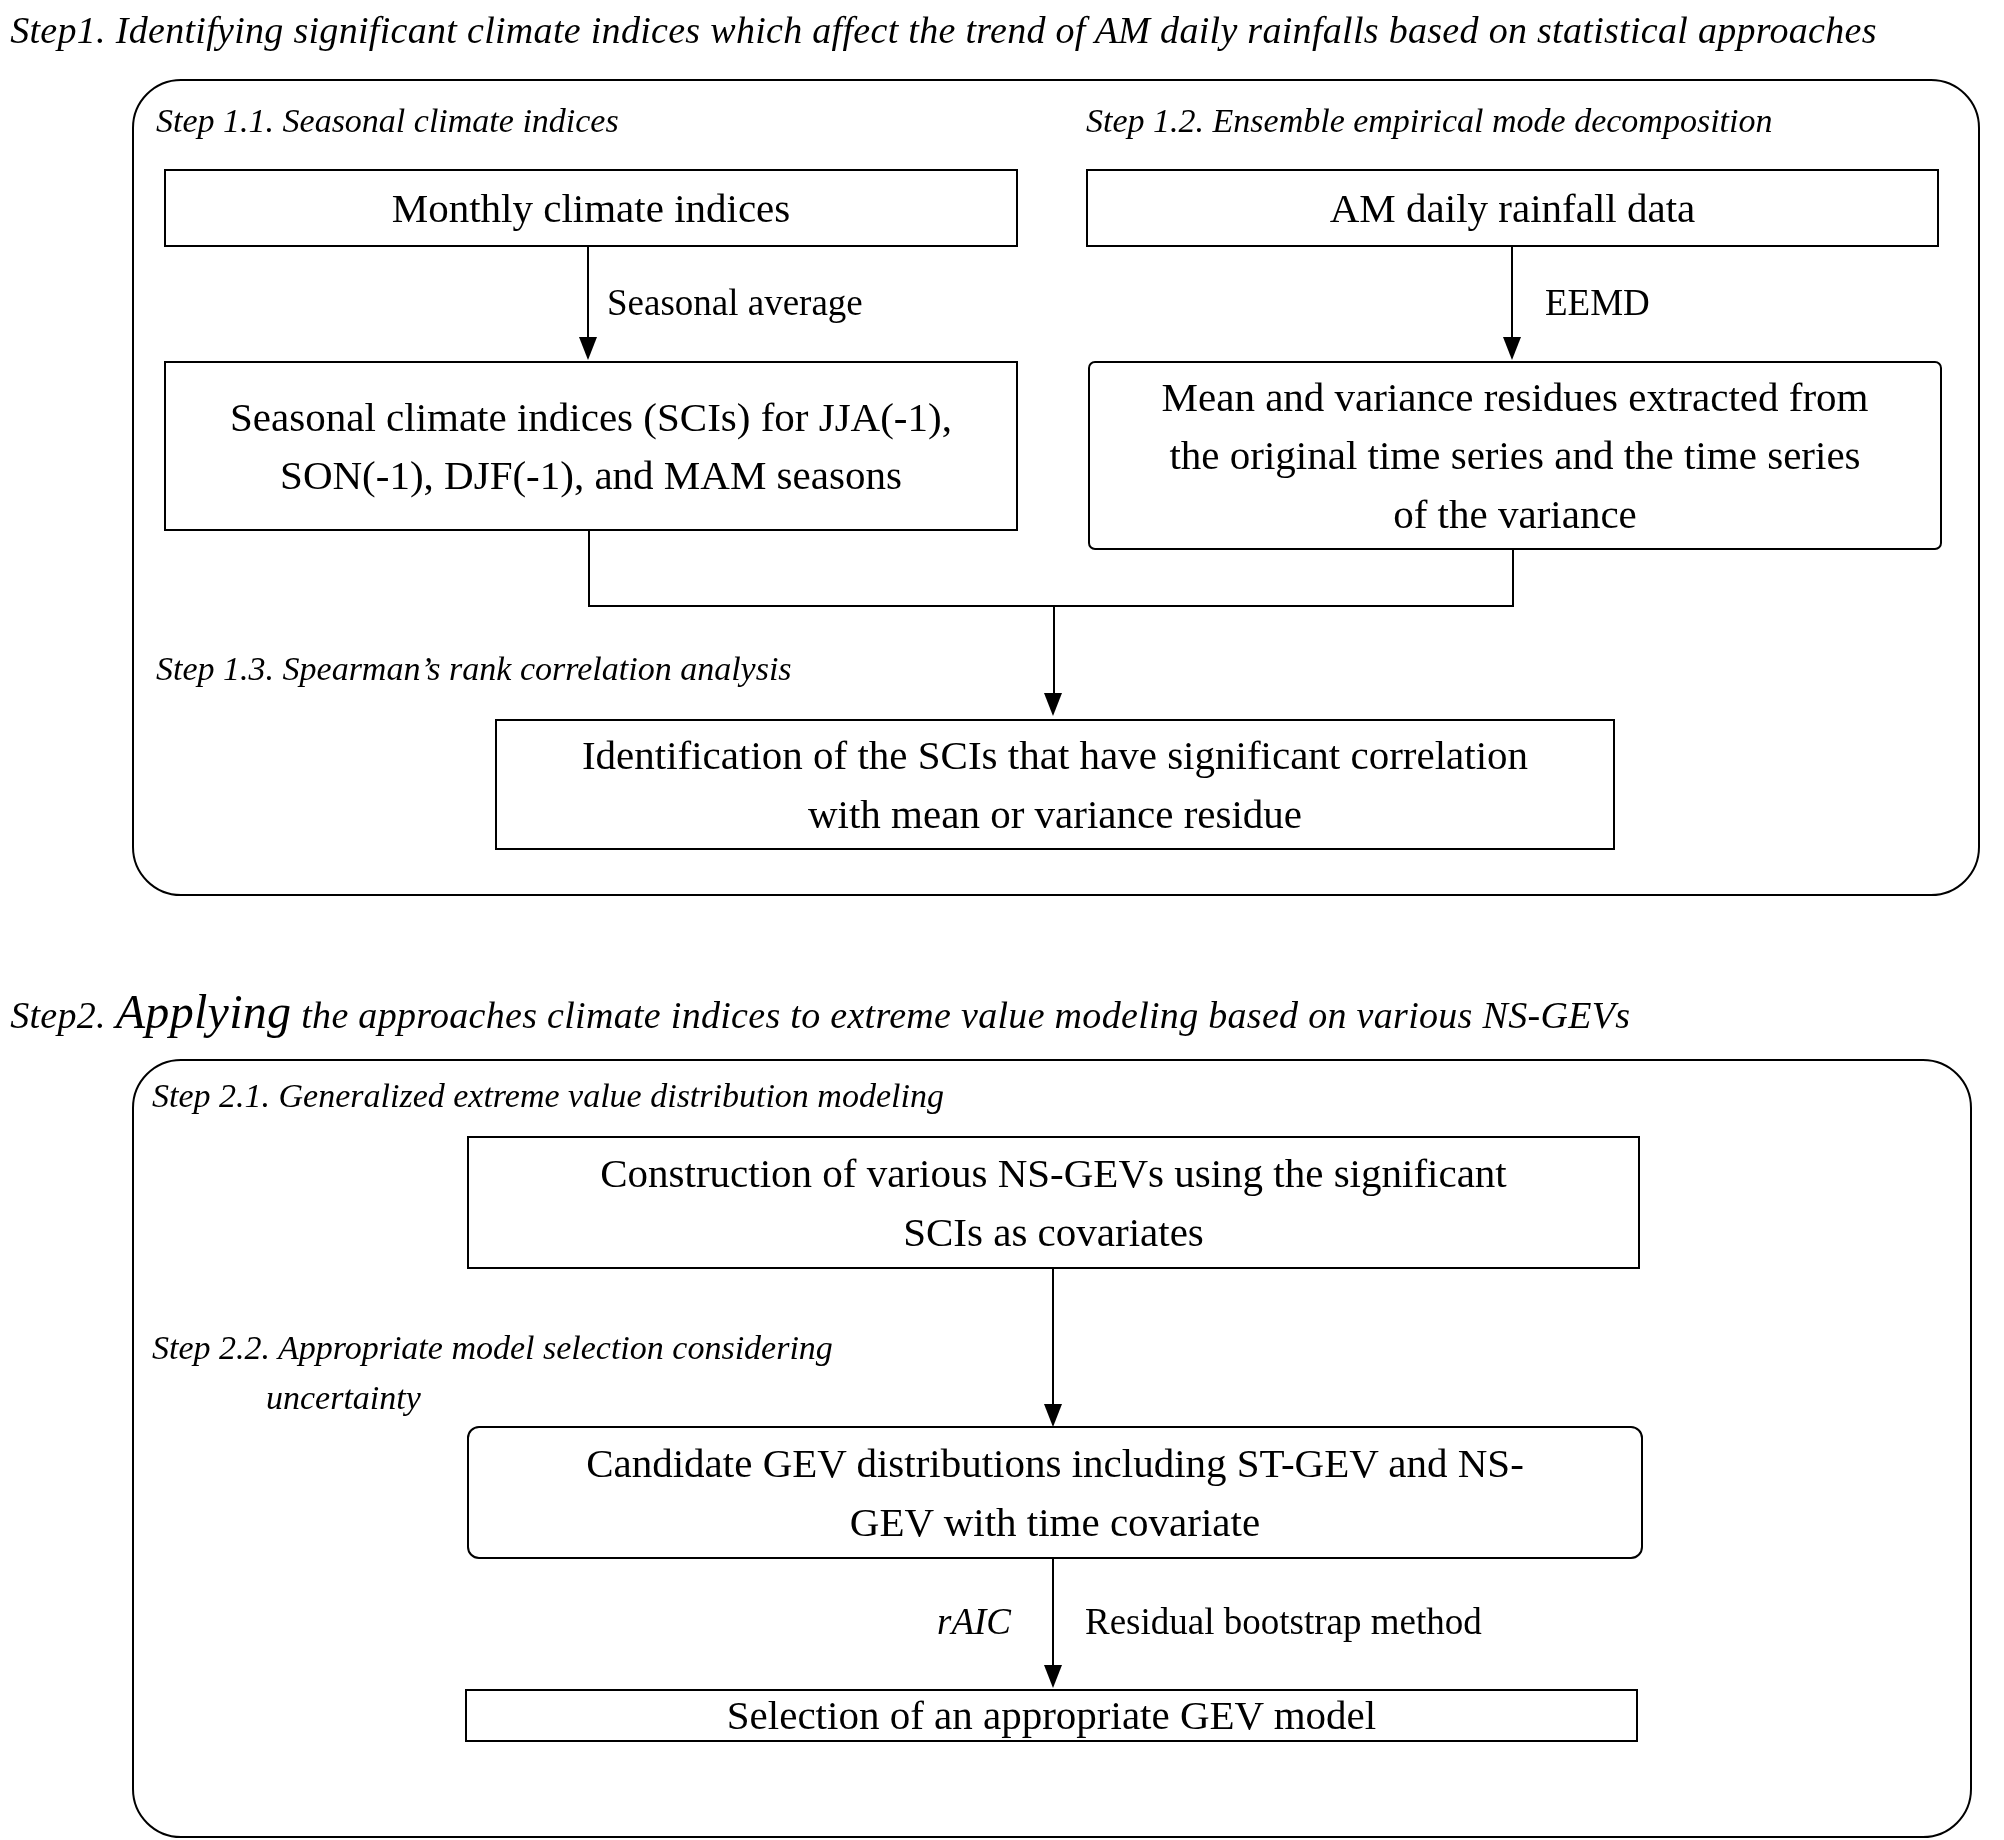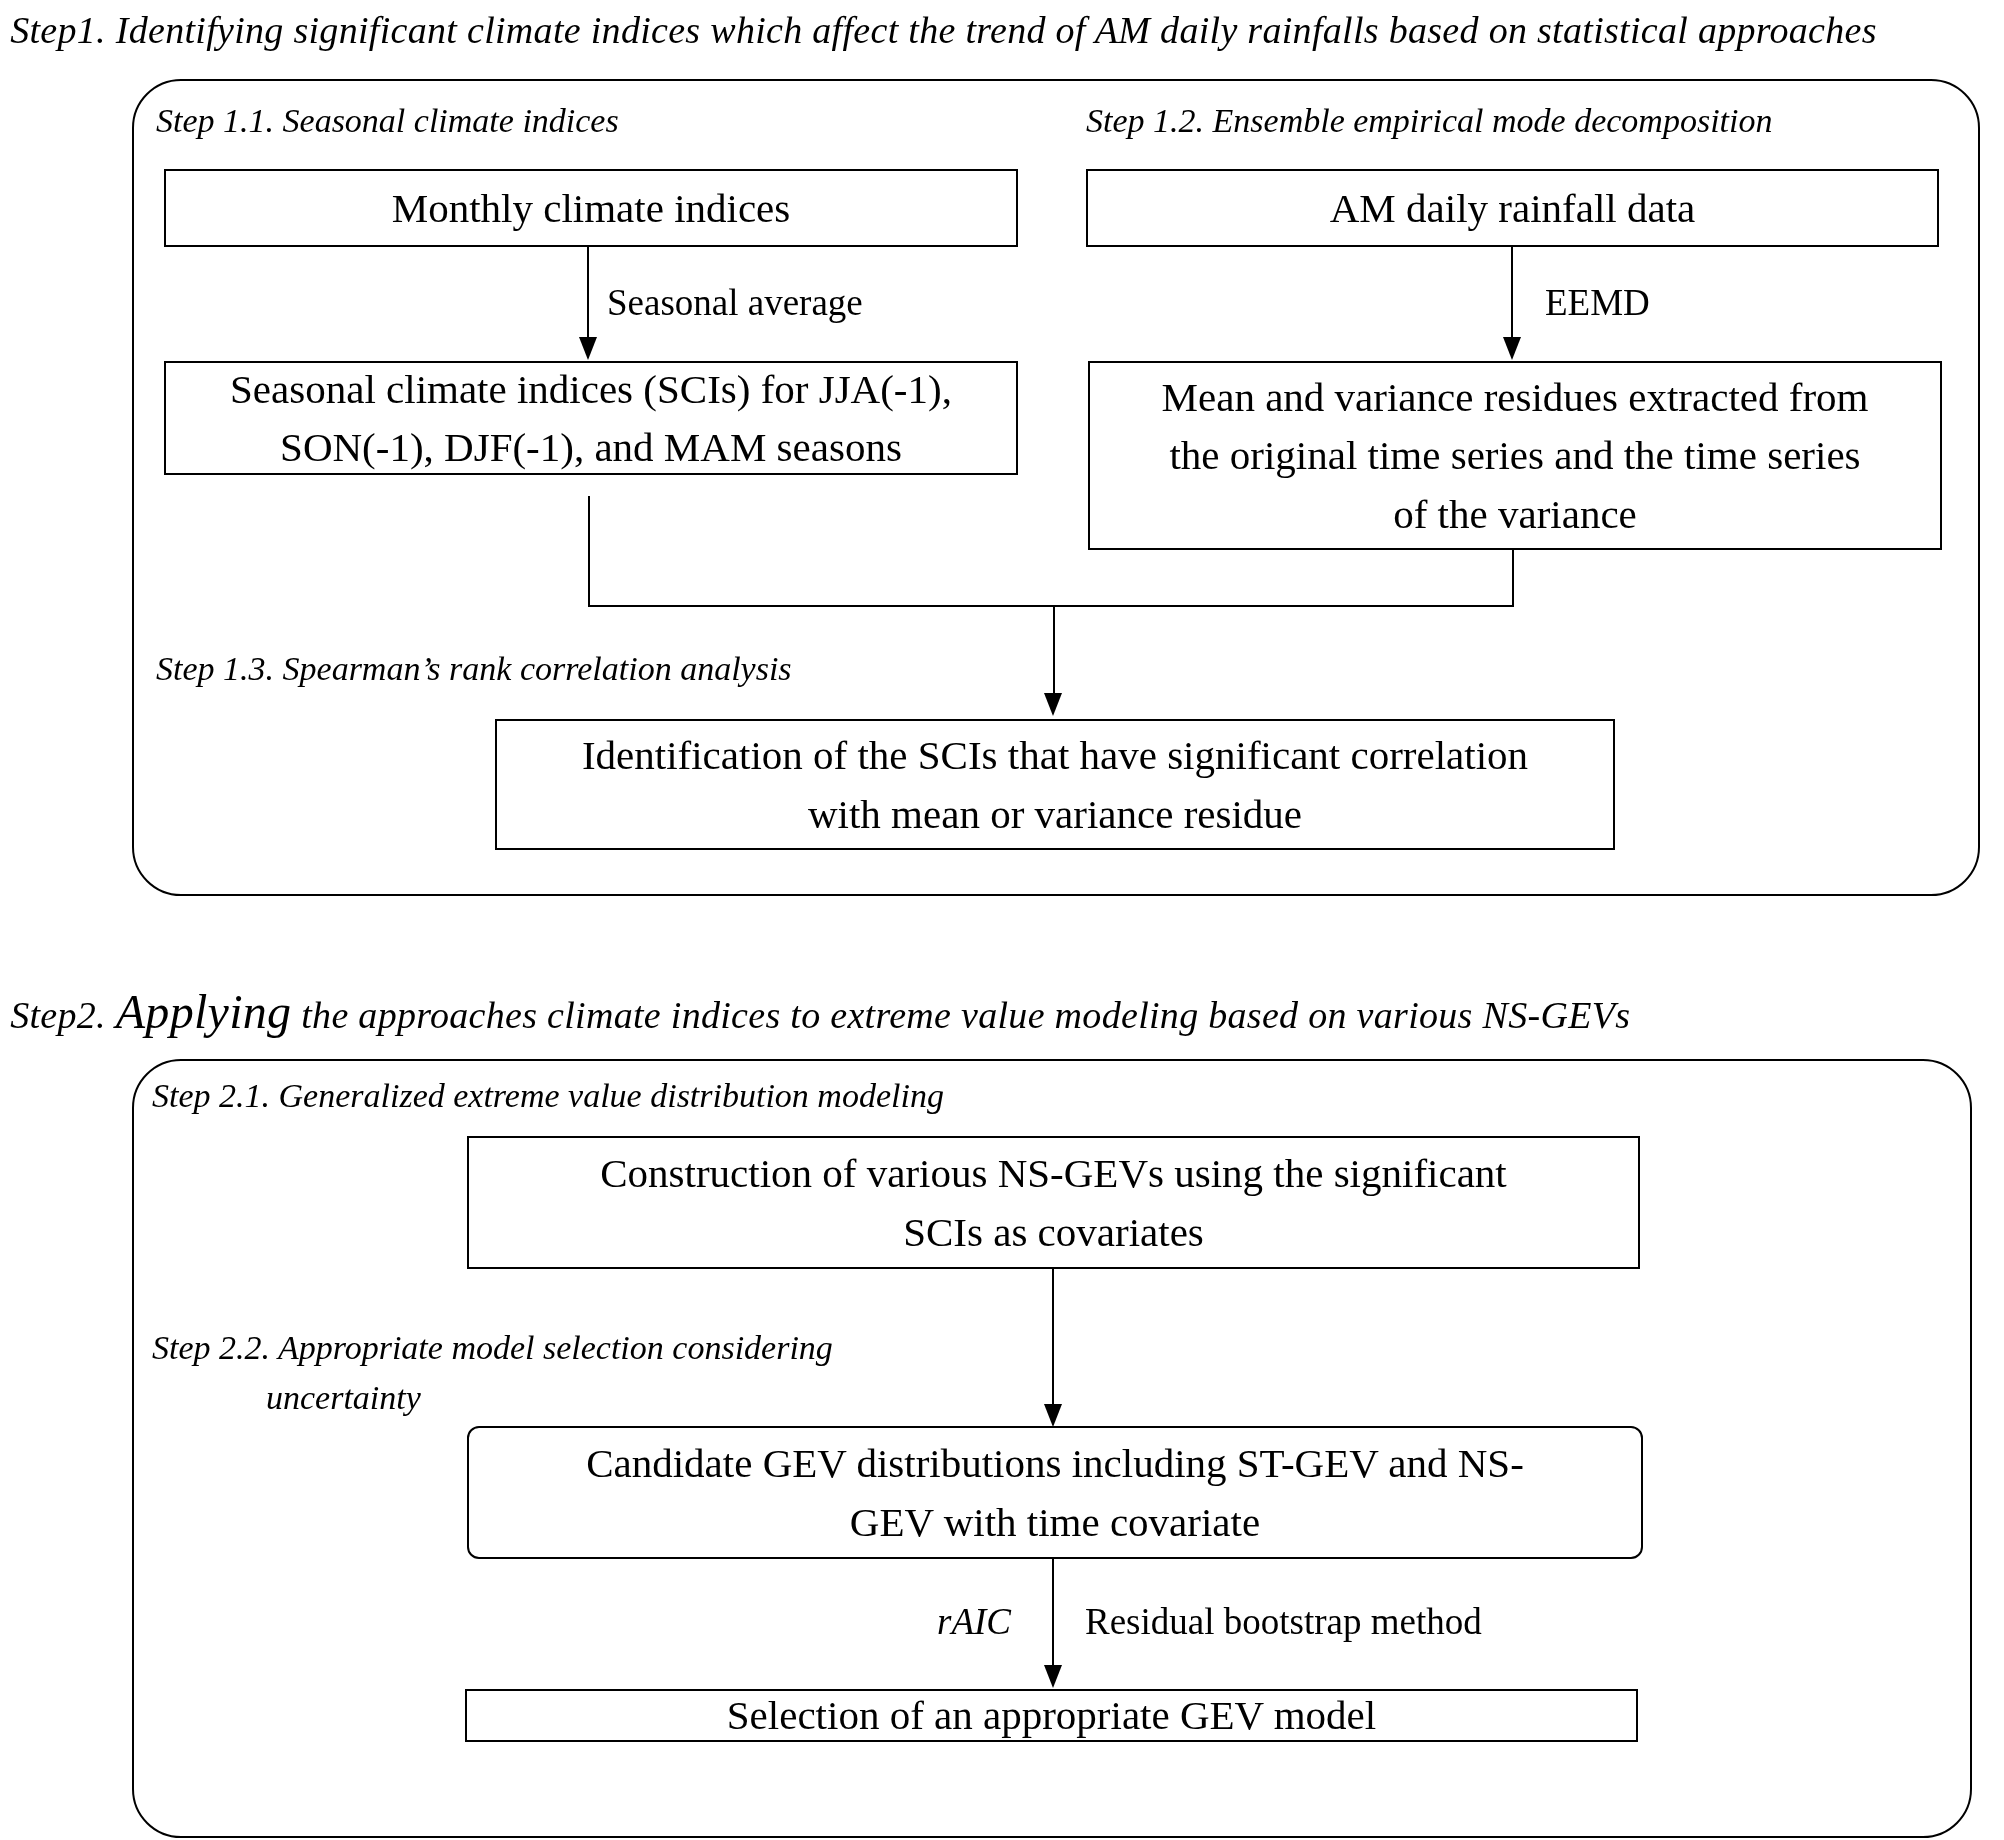--- a/index.html
+++ b/index.html
@@ -65,26 +65,26 @@
   <div class="slabel" style="left:156px; top:650px;">Step 1.3. Spearman’s rank correlation analysis</div>
 
   <div class="box" style="left:164px; top:169px; width:854px; height:78px;">
     <div>Monthly climate indices</div>
   </div>
 
   <div class="box" style="left:1086px; top:169px; width:853px; height:78px;">
     <div>AM daily rainfall data</div>
   </div>
 
-  <div class="box" style="left:164px; top:361px; width:854px; height:114px;">
+  <div class="box" style="left:164px; top:361px; width:854px; height:170px;">
     <div>Seasonal climate indices (SCIs) for JJA(-1),</div>
     <div>SON(-1), DJF(-1), and MAM seasons</div>
   </div>
 
-  <div class="box" style="left:1088px; top:361px; width:854px; height:189px;">
+  <div class="box" style="left:1088px; top:361px; width:854px; height:189px;border-radius:7px;">
     <div>Mean and variance residues extracted from</div>
     <div>the original time series and the time series</div>
     <div>of the variance</div>
   </div>
 
   <div class="box" style="left:495px; top:719px; width:1120px; height:131px;">
     <div>Identification of the SCIs that have significant correlation</div>
     <div>with mean or variance residue</div>
   </div>
 

